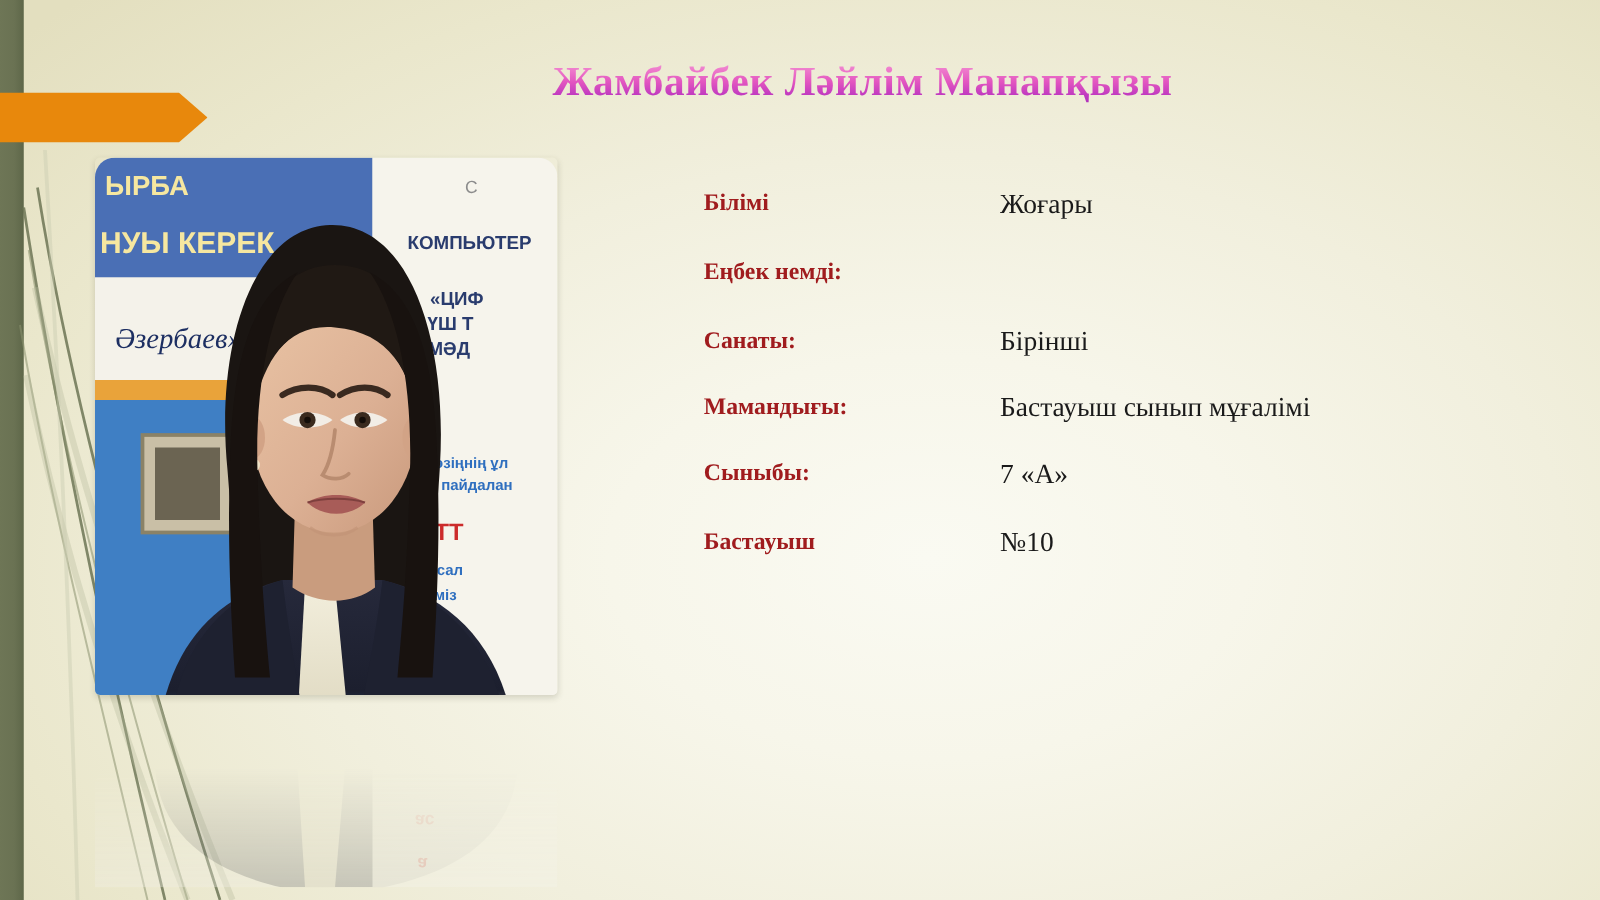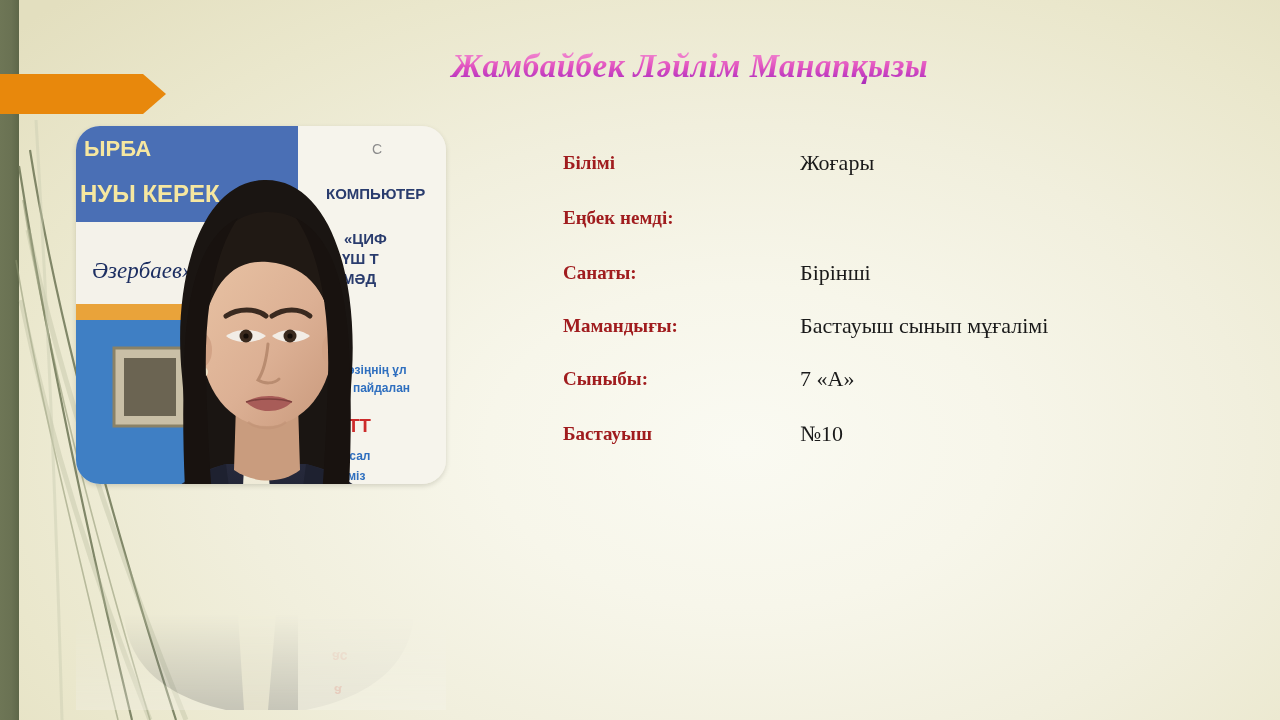--- a/index.html
+++ b/index.html
@@ -45,38 +45,37 @@
   }
 
   
   .title {
     position: absolute;
     left: 370px; top: 48px;
     width: 640px;
     text-align: center;
     font-family: "Liberation Serif", serif;
     font-weight: bold;
-    font-style: italic;
     font-size: 33px;
     letter-spacing: 0.5px;
     white-space: nowrap;
     background: linear-gradient(to bottom,
         #F19BD8 0%, #EE79CB 22%, #E255C0 48%, #C23CC0 74%, #A62BB8 100%);
     -webkit-background-clip: text;
     background-clip: text;
     color: transparent;
     -webkit-text-fill-color: transparent;
   }
 
   
   .photo-wrap {
     position: absolute;
     left: 76px; top: 126px;
-    width: 370px; height: 358px;
-    border-radius: 24px;
+    width: 370px; height: 430px;
+    border-radius: 4px;
     overflow: hidden;
     box-shadow: 0 2px 5px rgba(60,60,40,.18);
   }
   .photo-wrap svg { display:block; }
 
   .photo-reflect {
     position: absolute;
     left: 76px; top: 614px;
     width: 370px; height: 96px;
     border-radius: 0 0 14px 14px;

